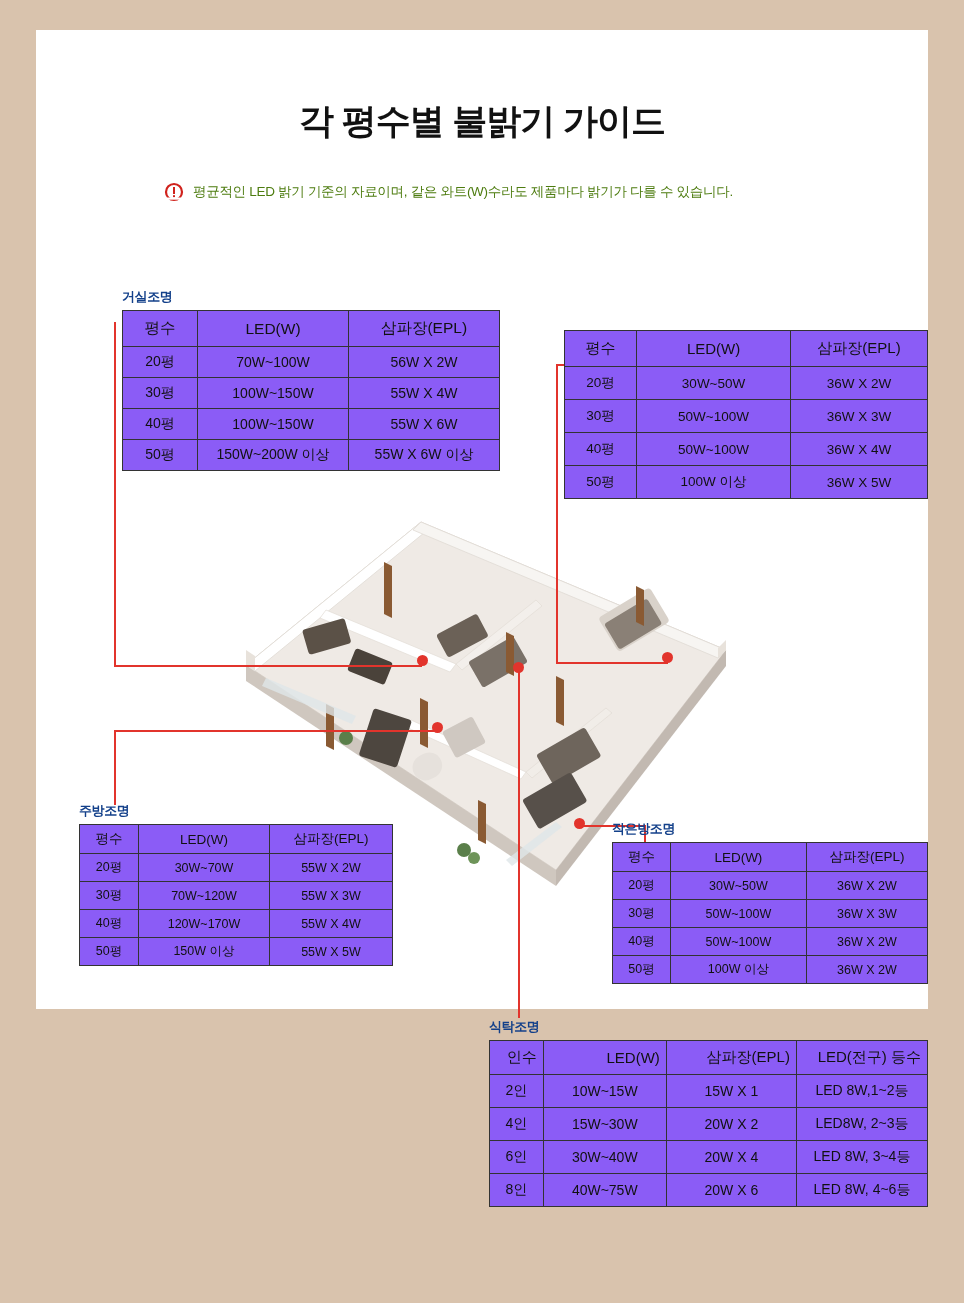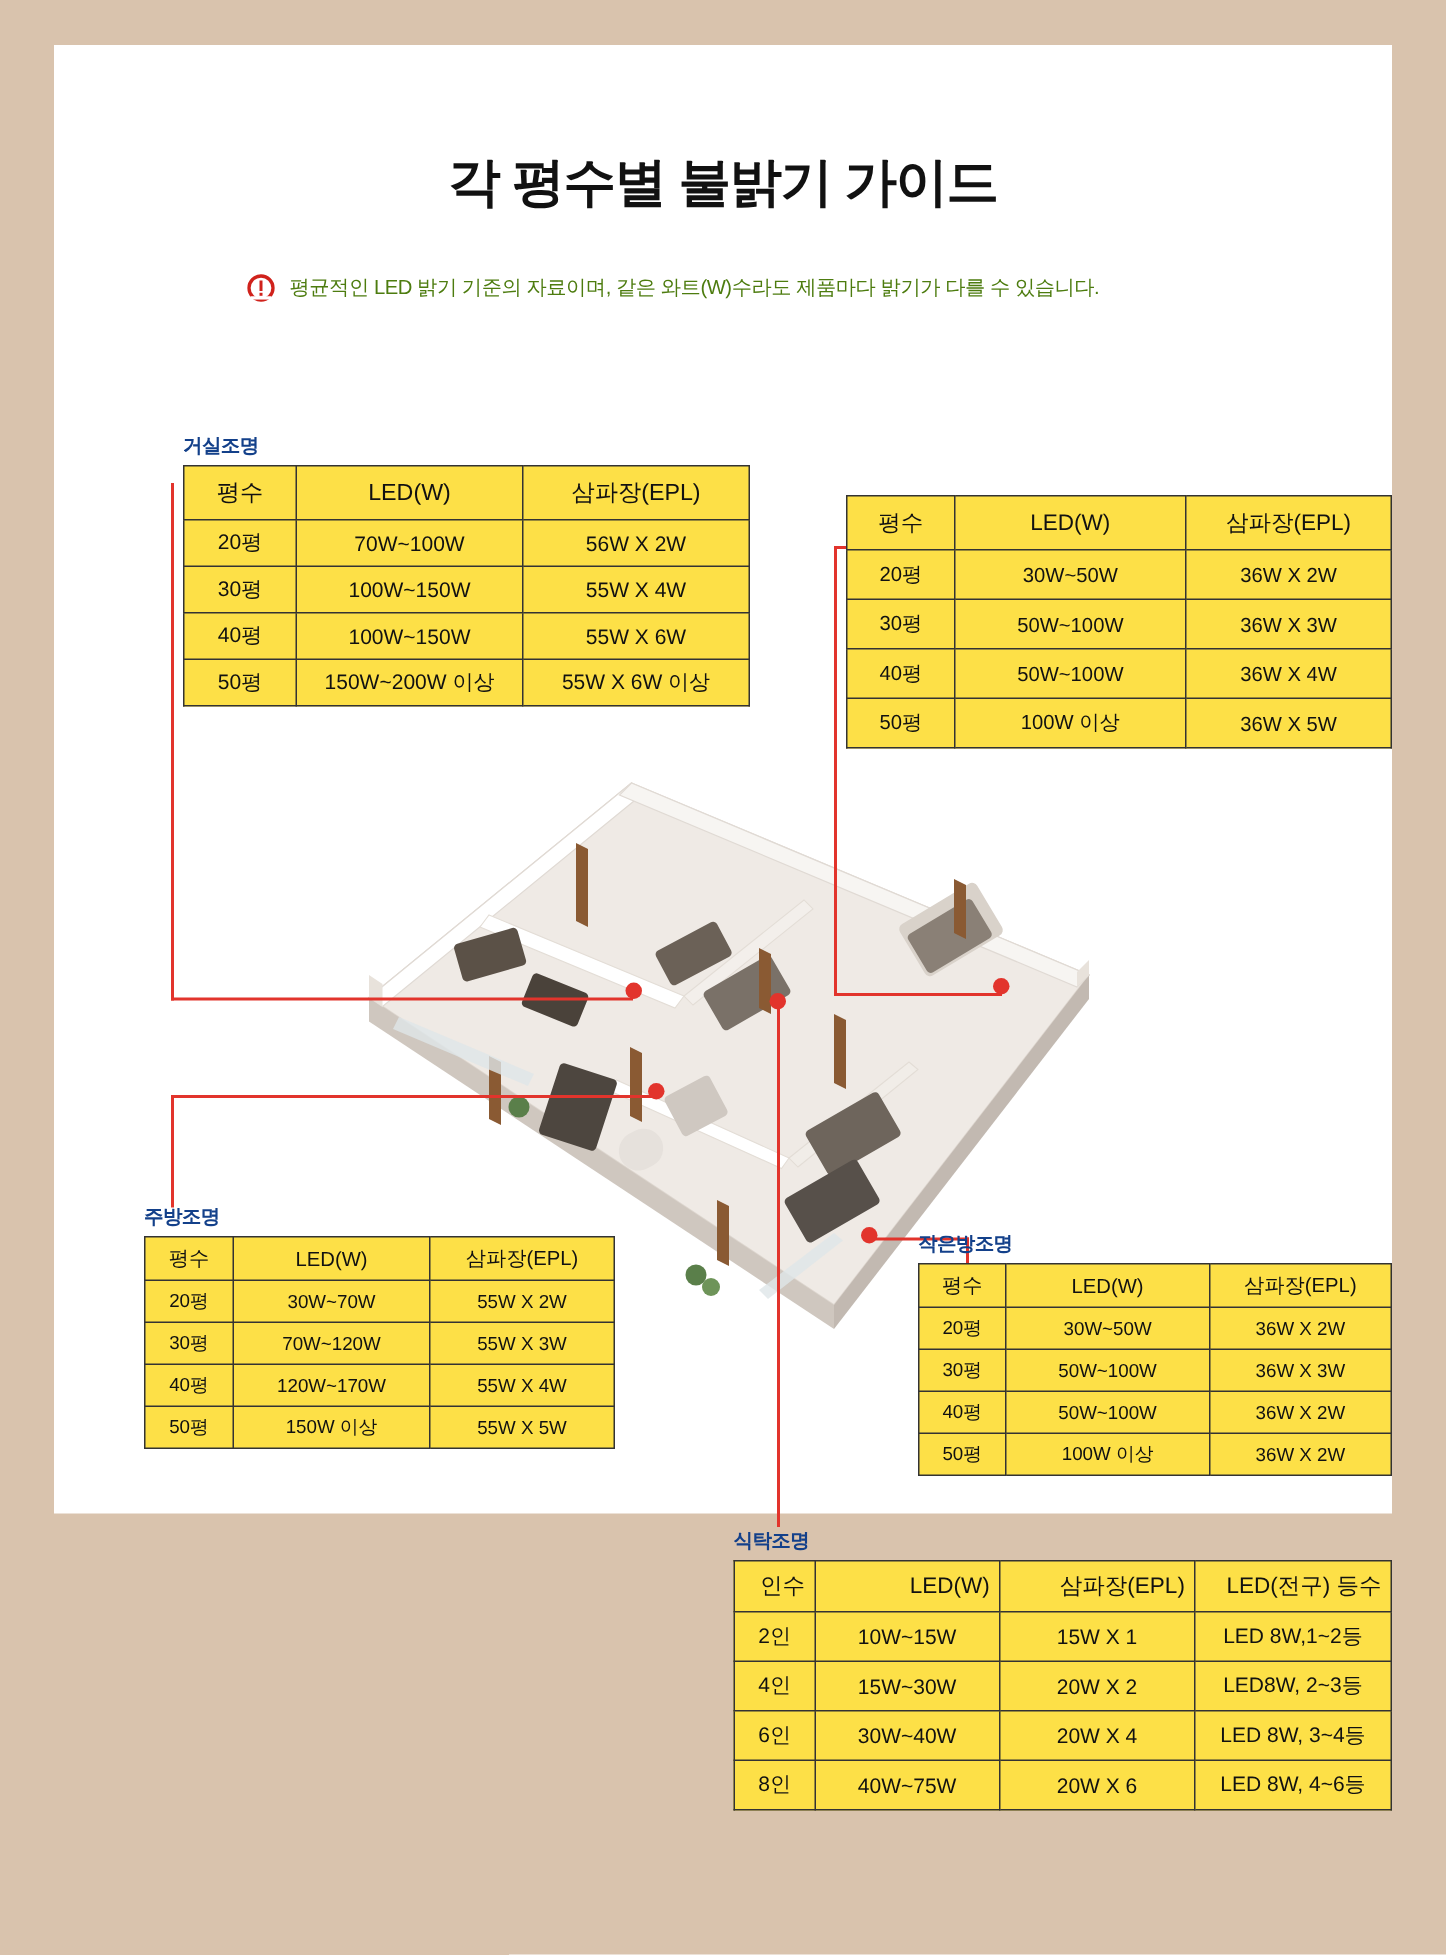--- a/index.html
+++ b/index.html
@@ -83,21 +83,21 @@
   .tbl-block { position: absolute; padding-left: 28px; }
   .tbl-label {
     font-size: 13px;
     font-weight: bold;
     color: #13408a;
     letter-spacing: -0.4px;
     margin-bottom: 4px;
   }
   table.guide {
     border-collapse: collapse;
-    background: #fde047;
+    background: #8b5cf6;
   }
   table.guide th, table.guide td {
     border: 1px solid #333333;
     text-align: center;
     color: #111111;
     font-weight: normal;
     white-space: nowrap;
   }
   table.guide th { font-size: 14px; }
   table.guide td { font-size: 13px; }
@@ -130,21 +130,21 @@
   #tbl-dining th { font-size: 15px; padding: 7px 6px; text-align: right; }
   #tbl-dining td { font-size: 14px; padding: 7px 6px; }
   #tbl-dining td.c0, #tbl-dining th.c0 { width: 48px; }
   #tbl-dining td.c1, #tbl-dining th.c1 { width: 140px; }
   #tbl-dining td.c2, #tbl-dining th.c2 { width: 140px; }
   #tbl-dining td.c3, #tbl-dining th.c3 { width: 128px; }
 
   
   #blk-living    { left: 58px;  top: 258px; }
   #blk-bigroom   { left: 500px; top: 300px; }
-  #blk-kitchen   { left: 15px;  top: 772px; margin-left: 17px; }
+  #blk-kitchen   { left: 15px;  top: 772px; }
   #blk-smallroom { left: 548px; top: 790px; }
   #blk-dining    { left: 390px; top: 988px; margin-left: 35px; }
 </style>
 </head>
 <body>
 
 <div class="page">
 
   <div class="title">각 평수별 불밝기 가이드</div>
 

